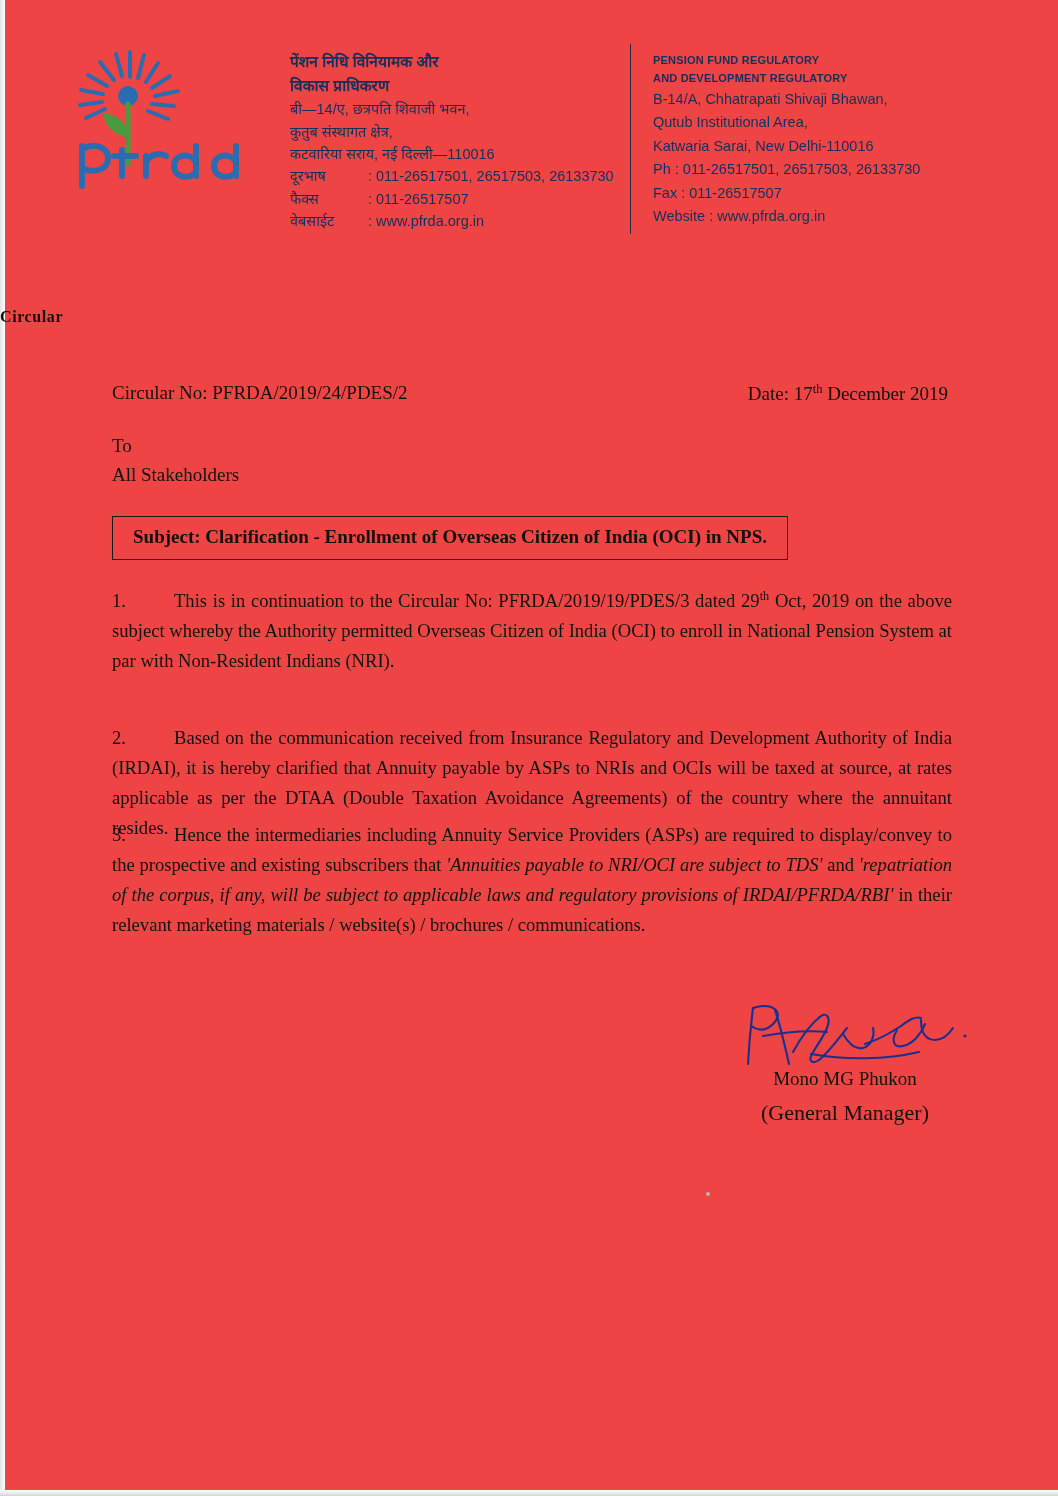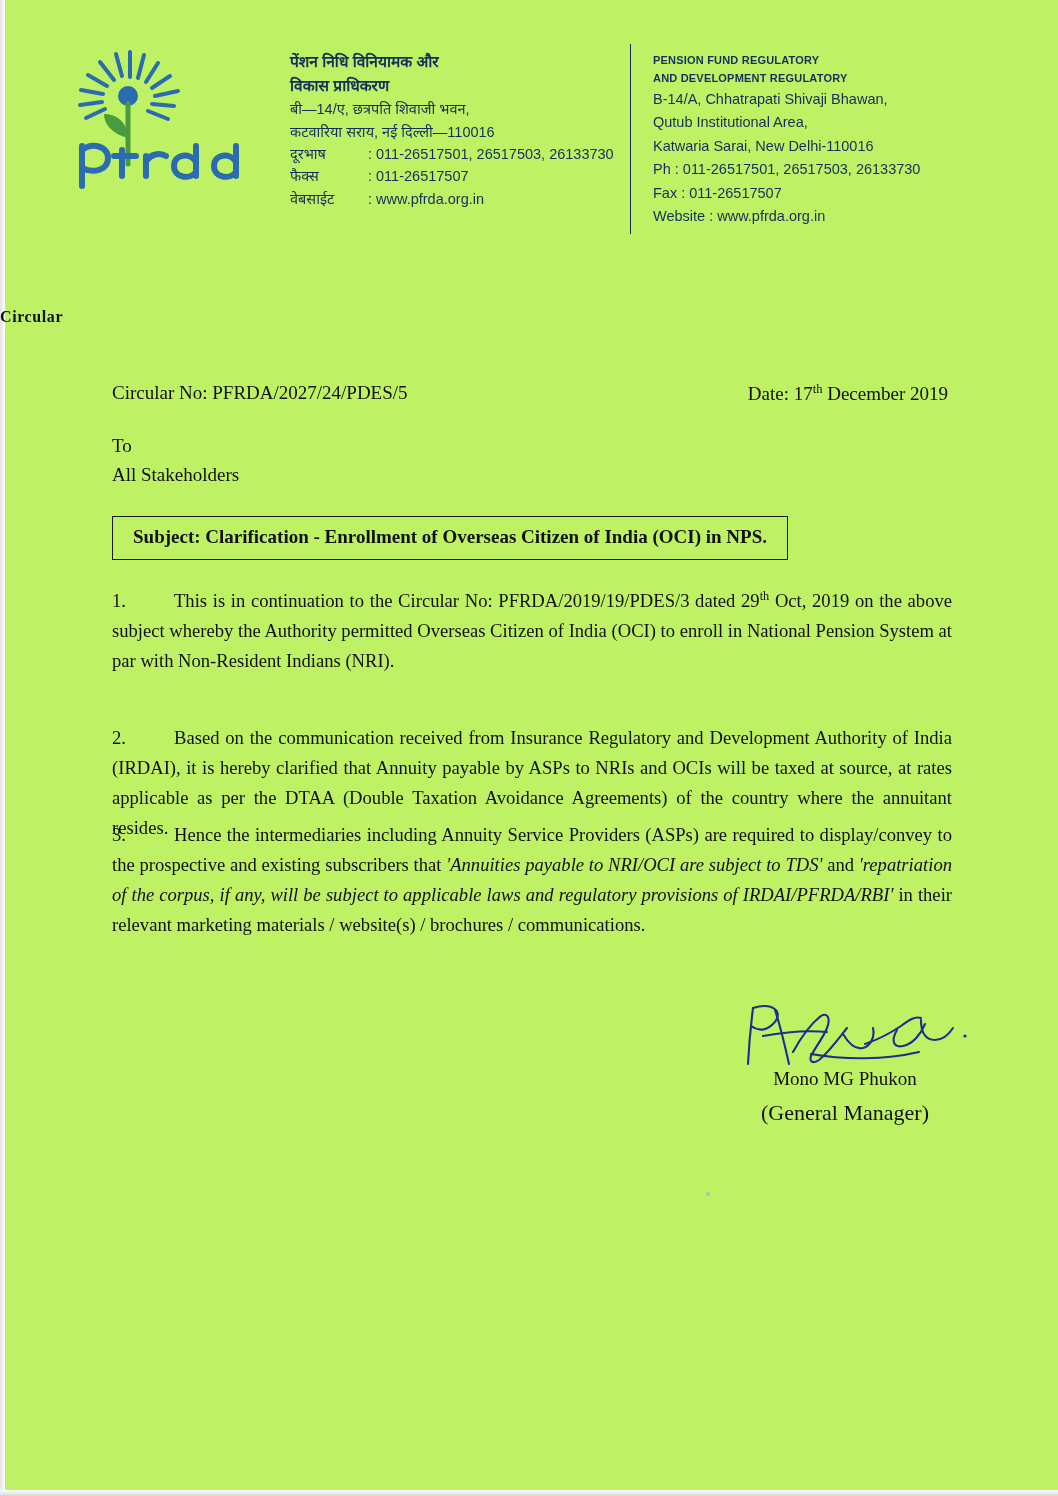--- a/index.html
+++ b/index.html
@@ -13,21 +13,21 @@
     position: relative;
     font-family: "Liberation Serif", serif;
     color: #111;
     overflow: hidden;
   }
   .page {
     position: absolute;
     left: 0; top: 0;
     width: 1058px;
     height: 1496px;
-    background: #bef264;
+    background: #ef4444;
     box-sizing: border-box;
   }
   
   .letterhead {
     position: absolute;
     left: 60px;
     top: 40px;
     width: 940px;
     display: flex;
     flex-direction: row;
@@ -219,20 +219,21 @@
           <path d="M176 100 L176 130"></path>
           <path d="M176 116 C170 106 154 108 154 120 C154 132 170 134 176 126"></path>
         </g>
       </svg>
     </div>
 
     <div class="addr-hindi">
       <div class="ln-bold">पेंशन निधि विनियामक और</div>
       <div class="ln-bold">विकास प्राधिकरण</div>
       <div>बी—14/ए, छत्रपति शिवाजी भवन,</div>
+      <div>कुतुब संस्थागत क्षेत्र,</div>
       <div>कटवारिया सराय, नई दिल्ली—110016</div>
       <div class="row">
         <span class="k">दूरभाष</span>
         <span>: 011-26517501, 26517503, 26133730</span>
       </div>
       <div class="row">
         <span class="k">फैक्स</span>
         <span>: 011-26517507</span>
       </div>
       <div class="row">
@@ -251,21 +252,21 @@
       <div>Katwaria Sarai, New Delhi-110016</div>
       <div>Ph : 011-26517501, 26517503, 26133730</div>
       <div>Fax : 011-26517507</div>
       <div>Website : www.pfrda.org.in</div>
     </div>
   </div>
 
   <div class="doc-title">Circular</div>
 
   <div class="meta-row">
-    <div>Circular No: PFRDA/2027/24/PDES/5</div>
+    <div>Circular No: PFRDA/2019/24/PDES/2</div>
     <div><span>Date: 17</span><sup>th</sup><span> December 2019</span></div>
   </div>
 
   <div class="to-block">
     <div>To</div>
     <div>All Stakeholders</div>
   </div>
 
   <div class="subject-box">
     <span>Subject: Clarification - Enrollment of Overseas Citizen of India (OCI) in NPS.</span>

